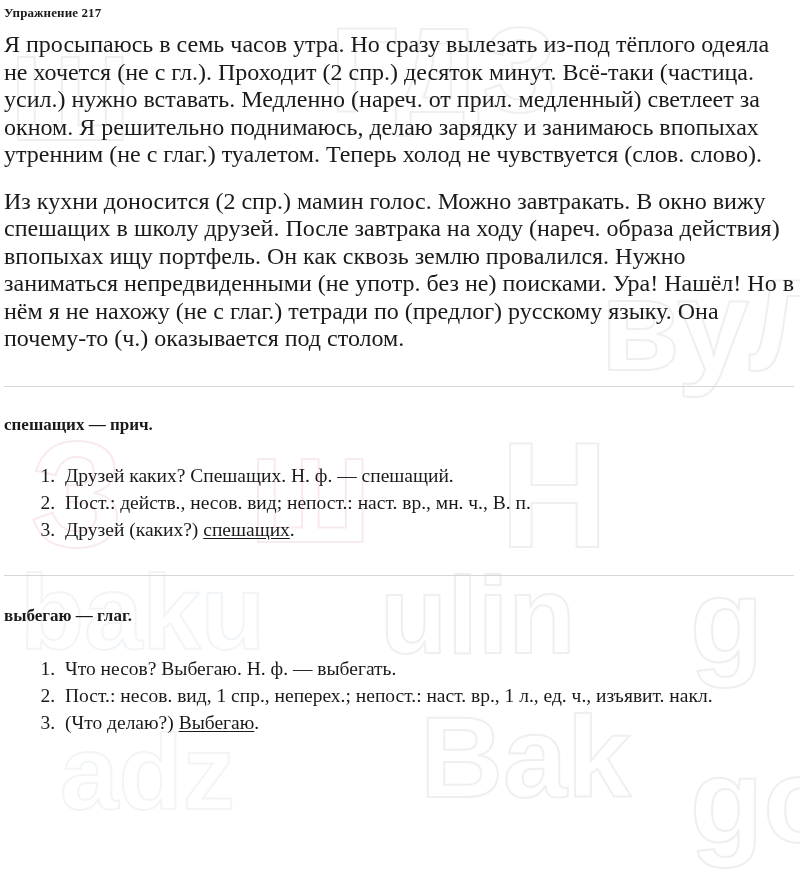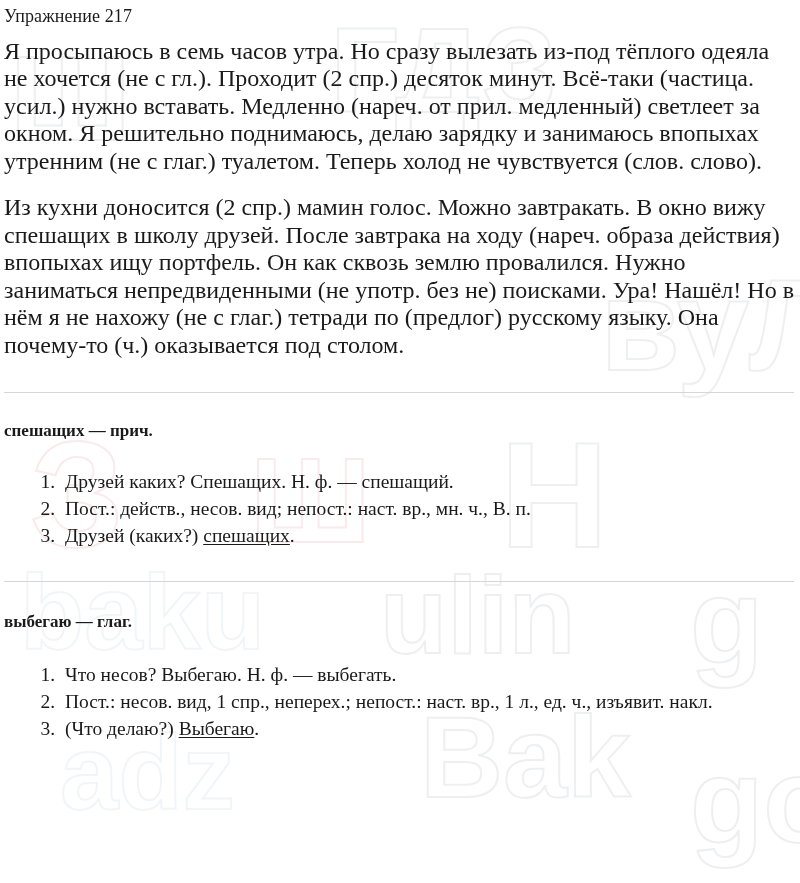--- a/index.html
+++ b/index.html
@@ -60,22 +60,22 @@
   
   .page {
     position: relative;
     z-index: 1;
     padding: 0 6px 0 4px;
     box-sizing: border-box;
     width: 800px;
   }
 
   .exercise-title {
-    font-weight: 400;
-    font-size: 18px;
+    font-weight: 700;
+    font-size: 13px;
     line-height: 1.25;
     margin: 5px 0 10px 0;
     letter-spacing: 0.1px;
   }
 
   .passage {
     margin: 0 0 19px 0;
     font-size: 24px;
     line-height: 27.5px;
     text-align: left;

